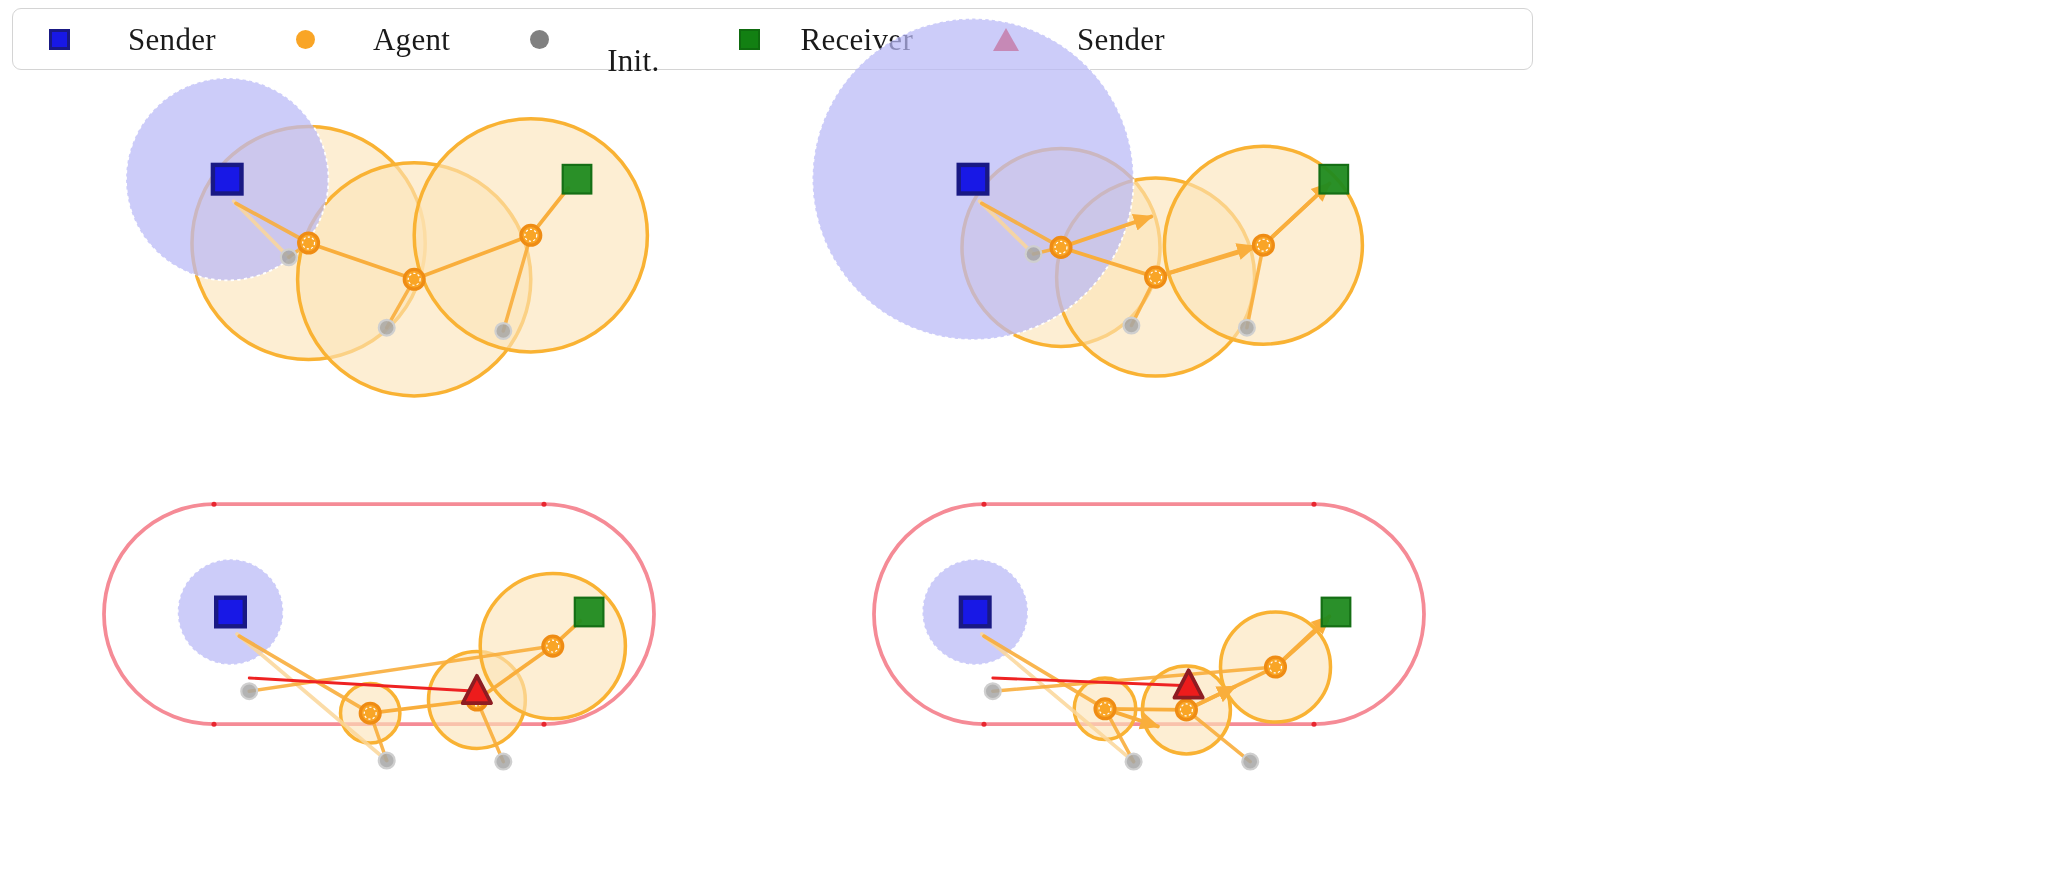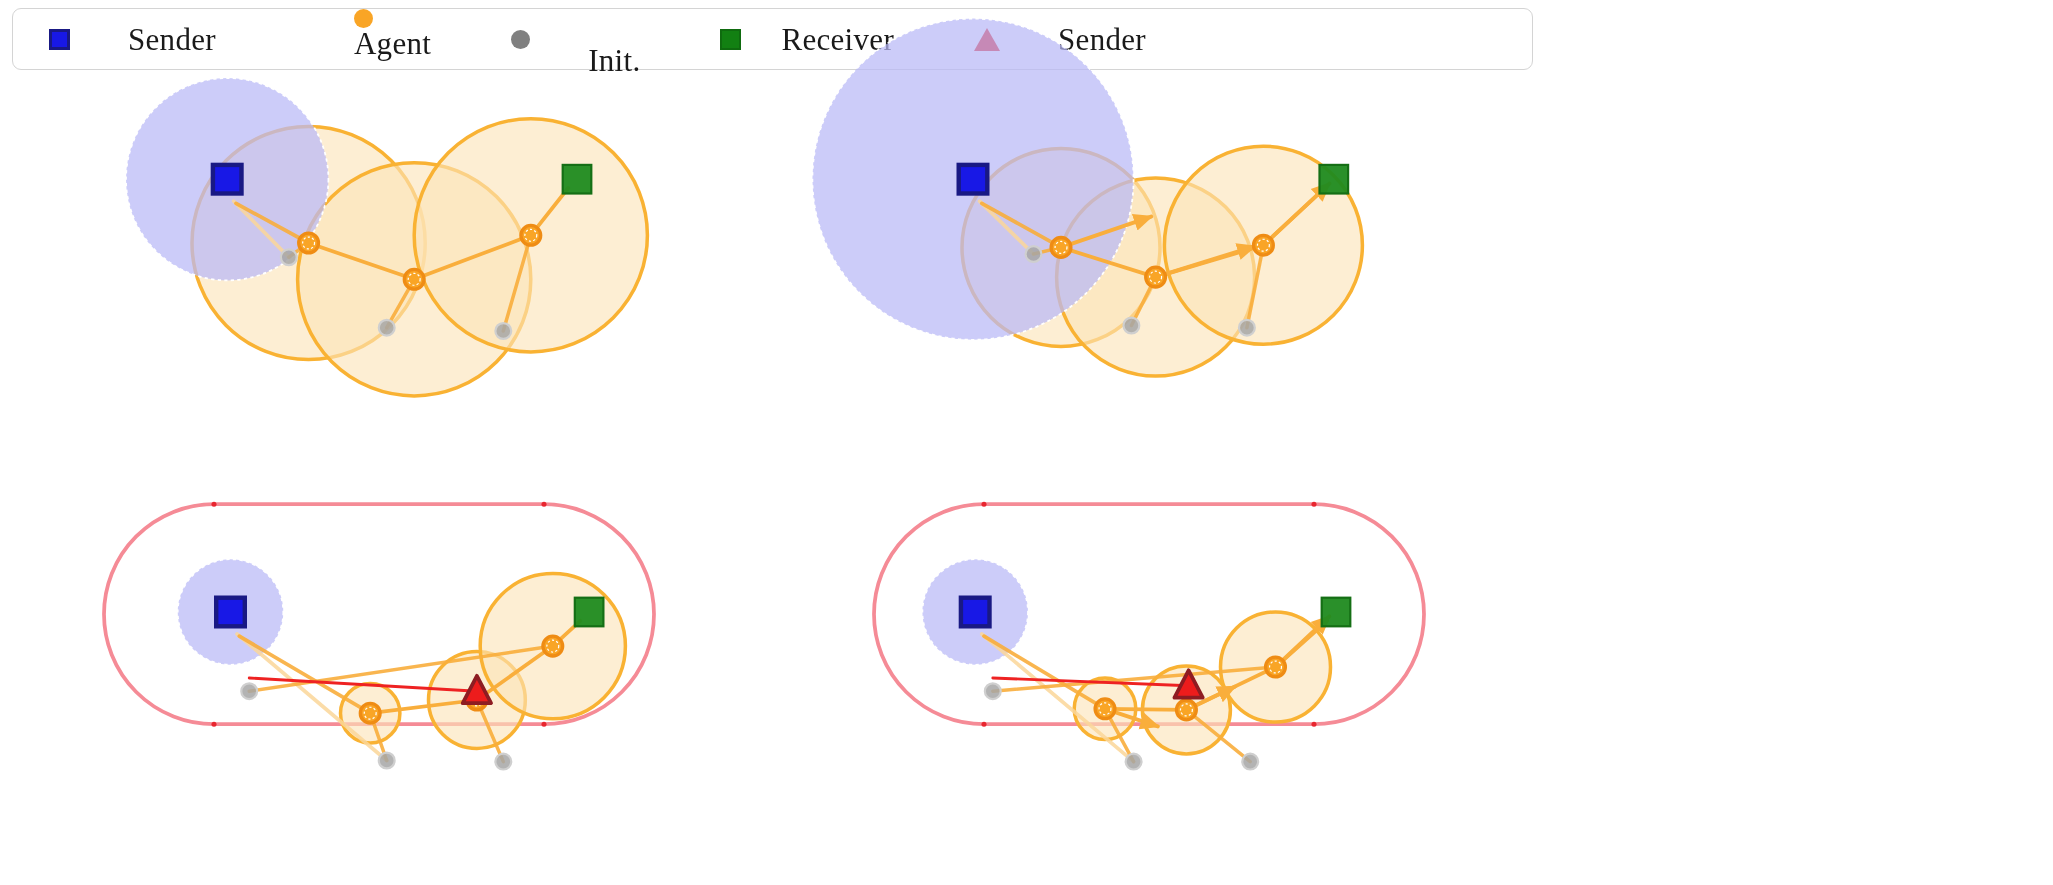--- a/index.html
+++ b/index.html
@@ -92,21 +92,21 @@
 
   <div id="legend">
 
     <div class="legend-entry" style="margin-left:36px;">
       <span class="legend-marker">
         <span class="mk-square" style="background:#1818e6;border:3px solid #191984;display:block;"></span>
       </span>
       <span class="legend-label" style="margin-left:58px;">Sender</span>
     </div>
 
-    <div class="legend-entry" style="margin-left:80px;flex-direction:column;">
+    <div class="legend-entry" style="margin-left:80px;">
       <span class="legend-marker">
         <span class="mk-circle" style="background:#f9a526;display:block;"></span>
       </span>
       <span class="legend-label" style="margin-left:58px;">Agent</span>
     </div>
 
     <div class="legend-entry" style="margin-left:80px;">
       <span class="legend-marker">
         <span class="mk-circle" style="background:#808080;display:block;"></span>
       </span>

